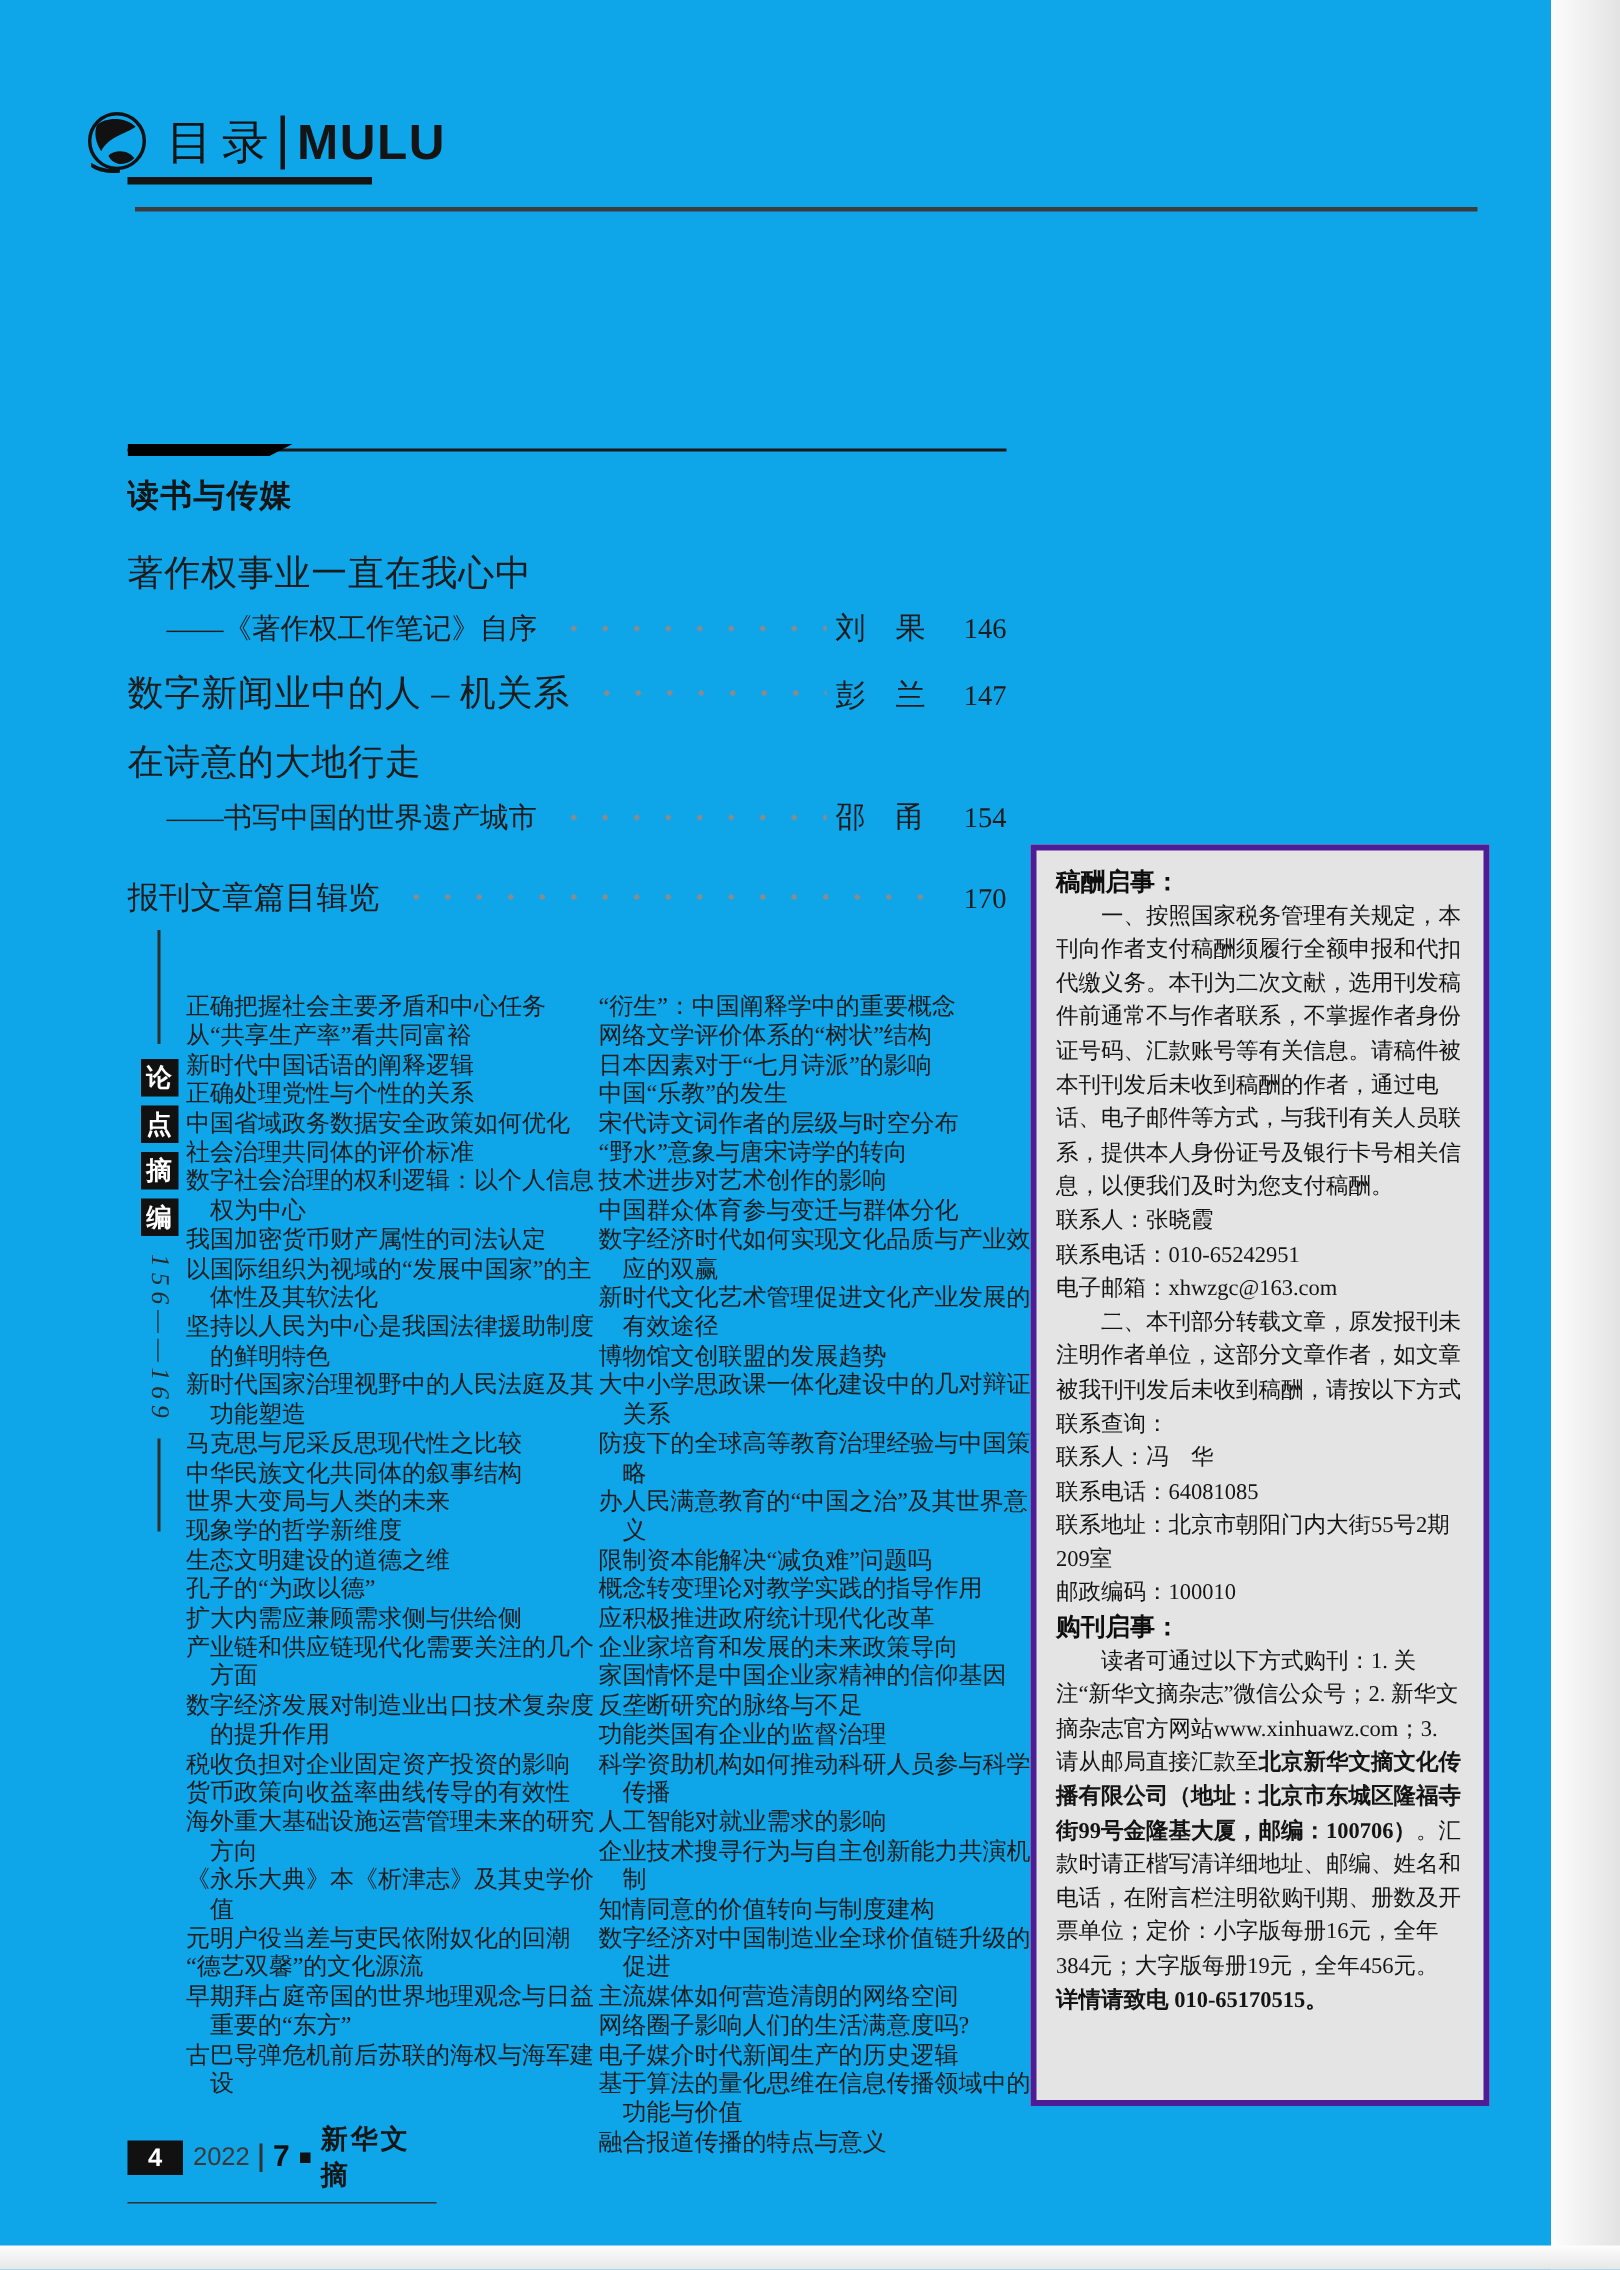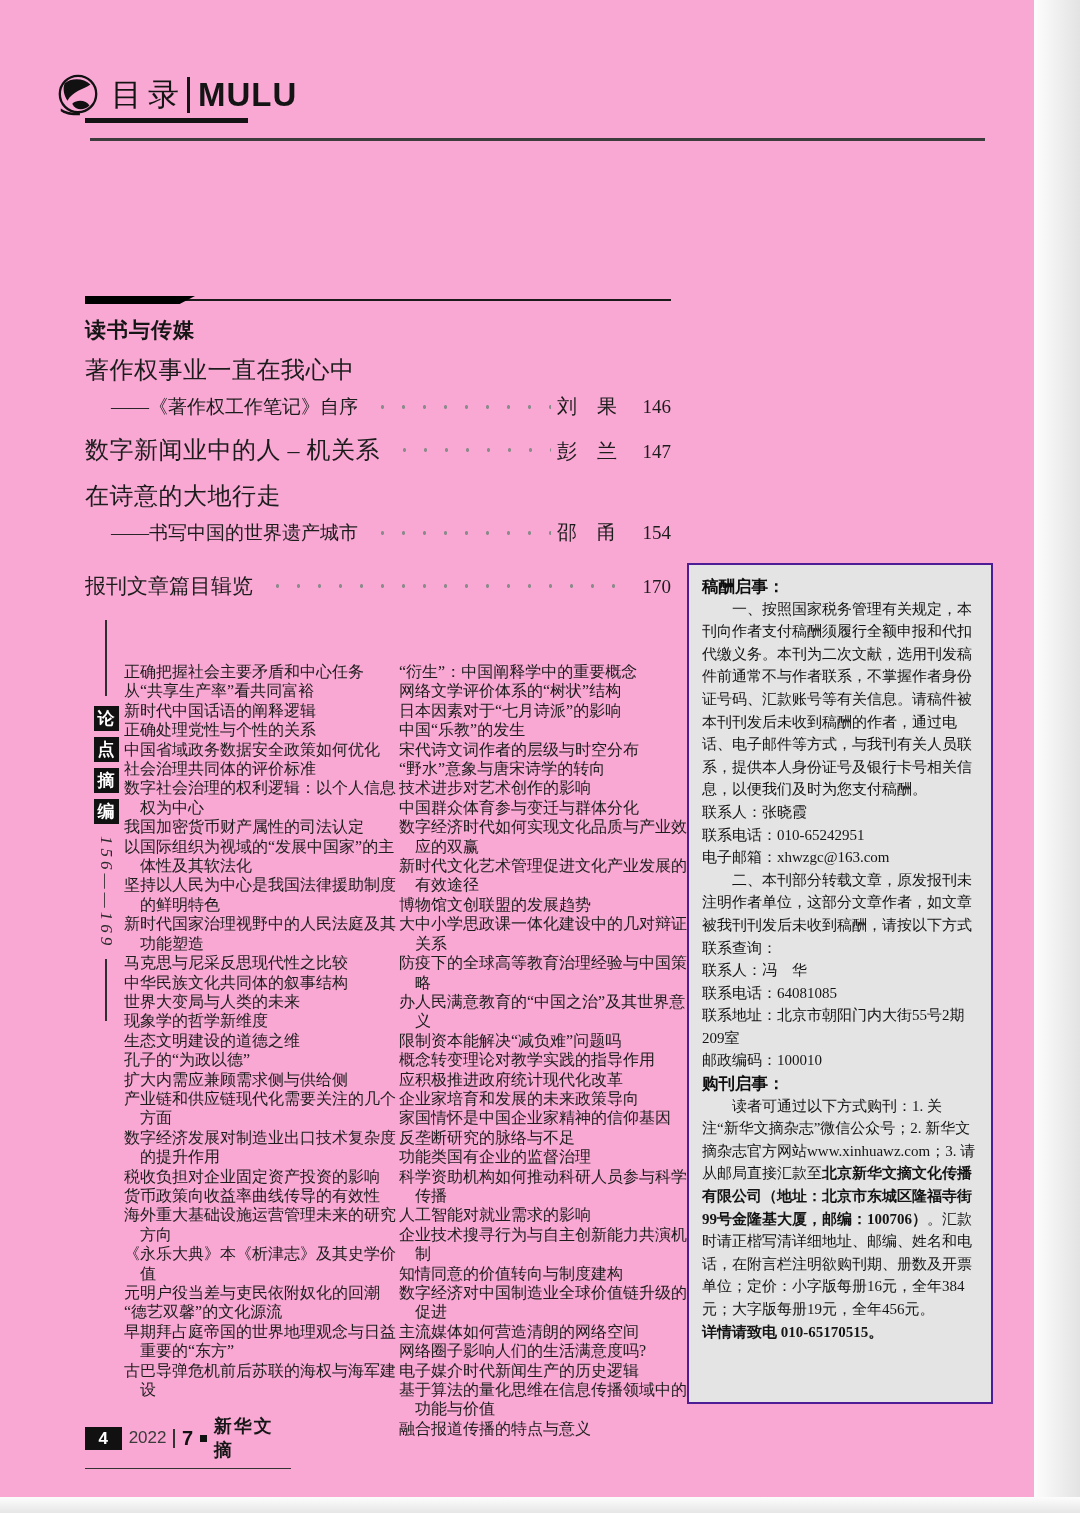--- a/index.html
+++ b/index.html
@@ -1,18 +1,18 @@
 <!DOCTYPE html>
 <html><head>
 <meta charset="utf-8">
 <style>
   * { margin:0; padding:0; box-sizing:border-box; }
   html,body { background:#ffffff; }
   body { font-family:"Liberation Serif","DejaVu Serif",serif; color:#1d1d1d; }
-  .page { position:relative; width:1080px; height:1513px; background:#f9a8d4; overflow:hidden; }
+  .page { position:relative; width:1080px; height:1513px; background:#0ea5e9; overflow:hidden; }
 
   
   .edge-right { position:absolute; top:0; right:0; width:46px; height:100%;
     background:linear-gradient(to right,#fdfdfd,#e3e3e3); }
   .edge-bottom { position:absolute; left:0; bottom:0; width:100%; height:16px;
     background:linear-gradient(to bottom,#fdfdfd,#e6e6e6); }
 
   
   .header { position:absolute; left:55px; top:72px; display:flex; align-items:center; }
   .globe { width:46px; height:46px; margin-right:10px; position:relative; z-index:2; }
@@ -25,21 +25,21 @@
 
   .page-rule { position:absolute; left:90px; top:138px; width:895px; height:3px; background:#3c3c3c; }
 
   
   .toc { position:absolute; left:85px; top:296px; width:586px; }
   .sec-rule { position:relative; height:8px; margin-bottom:12px; }
   .sec-rule .thin { position:absolute; left:0; top:3px; width:100%; height:1.5px; background:#1a1a1a; }
   .sec-rule .thick { position:absolute; left:0; top:0; width:110px; height:8px; background:#000;
     clip-path:polygon(0 0,100% 0,86% 100%,0 100%); }
   .sec-title { font-family:"Liberation Sans","DejaVu Sans",sans-serif; font-weight:700;
-    font-size:21px; color:#151515; letter-spacing:1px; margin-bottom:10px; }
+    font-size:21px; color:#151515; letter-spacing:1px; margin-bottom:22px; }
   .t-big { font-size:24px; letter-spacing:0.5px; color:#1c1c1c; margin:7px 0; }
   .toc-row { display:flex; align-items:baseline; margin:7px 0; }
   .t-sub { font-size:19px; color:#1c1c1c; padding-left:26px; }
   .t-last { font-size:21px; color:#1c1c1c; }
   .dots { flex:1; align-self:center; height:16px; margin:0 6px 0 14px;
     background-image:radial-gradient(circle,#8b8b8b 1.6px,transparent 2px);
     background-size:21px 16px; background-position:0 62%; background-repeat:repeat-x; }
   .author { font-size:20px; white-space:pre; margin-right:14px; color:#1c1c1c; }
   .pagenum { font-size:19px; width:40px; text-align:right; color:#1c1c1c; }
   .row-gap { height:12px; }
@@ -56,21 +56,21 @@
     font-size:17px; letter-spacing:4px; color:#2a2a2a; margin-top:6px; }
 
   
   .col { position:absolute; top:627px; font-size:16px; line-height:19.4px; color:#1d1d1d;margin-top:35px; }
   .col-left { left:124px; width:282px; }
   .col-mid  { left:399px; width:290px; }
   .col .item { padding-left:1em; text-indent:-1em; }
 
   
   .notice { position:absolute; left:687px; top:563px; width:306px; height:841px;
-    background:#e4e4e4; border:2px solid #4c1d95; padding:10px 13px 8px 13px;
+    background:#e4e4e4; border:4px solid #4c1d95; padding:10px 13px 8px 13px;
     font-size:15px; line-height:22.6px; color:#141414; overflow:hidden; }
   .notice .head { font-family:"Liberation Sans","DejaVu Sans",sans-serif; font-weight:700;
     font-size:16.5px; color:#0e0e0e; }
   .notice p { text-indent:2em; }
   .notice .line { text-indent:0; }
   .notice .b { font-weight:700; }
 
   
   .footer { position:absolute; left:85px; top:1414px; width:206px; display:flex; align-items:center;
     gap:7px; padding-bottom:6px; border-bottom:1.5px solid #333; }

